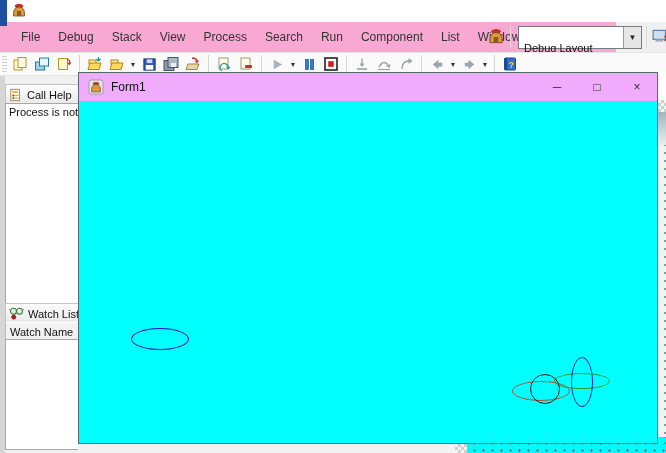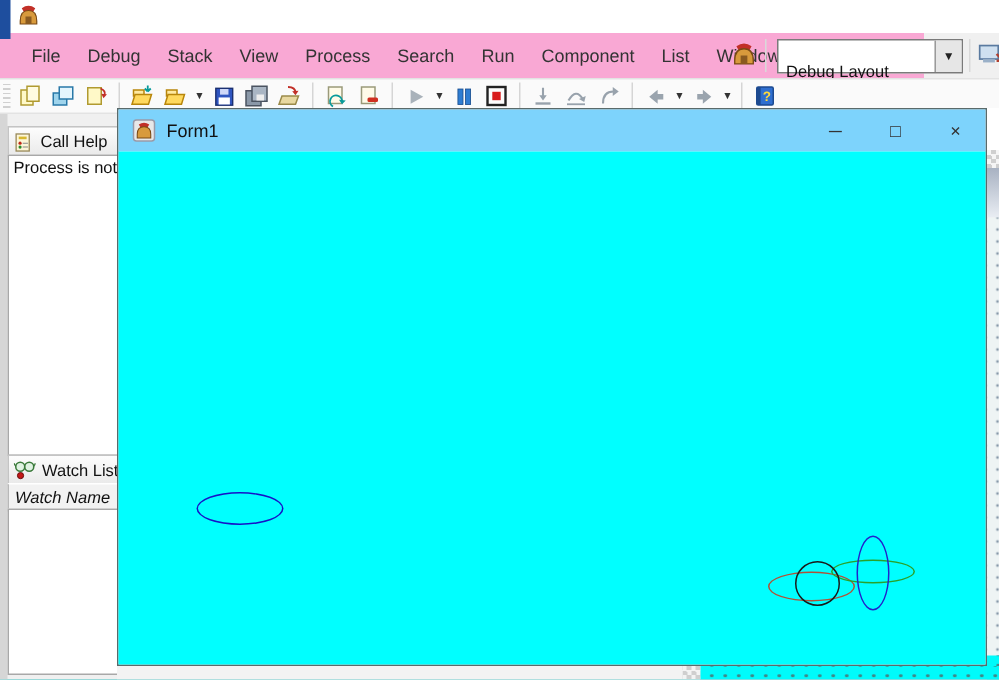--- a/index.html
+++ b/index.html
@@ -28,25 +28,25 @@
   .sep{width:1px;height:18px;background:#d5d5d5;margin:0 4px;flex:0 0 auto;}
   .grip{width:5px;height:16px;margin:0 2px;background:repeating-linear-gradient(to bottom,#d0d0d0 0 1px,transparent 1px 3px);flex:0 0 auto;}
 
   
   .left-edge{position:absolute;left:0;top:26px;width:5px;height:427px;background:#d6d6d6;z-index:0;}
   .dock-caption{position:absolute;left:5px;width:220px;height:19px;background:linear-gradient(#fdfdfd,#e9e9e9);border:1px solid #c4c4c4;display:flex;align-items:center;font-size:11px;color:#111;z-index:1;}
   .dock-caption svg{margin:0 4px 0 3px;}
   .dock-pane{position:absolute;left:5px;width:220px;background:#fff;border:1px solid #a8a8a8;font-size:11px;color:#111;z-index:1;}
   .pane-msg{padding:2px 3px;white-space:nowrap;}
   .watch-header{position:absolute;left:5px;width:220px;height:17px;background:#f2f2f2;border:1px solid #b8b8b8;border-top:1px solid #fff;display:flex;align-items:center;font-size:11px;color:#111;z-index:1;}
-  .watch-header span{padding-left:4px;border-right:1px solid #0ea5e9;width:72px;font-style:italic;}
+  .watch-header span{padding-left:4px;border-right:1px solid #0ea5e9;width:72px;}
 
   
   .form-window{position:absolute;left:78px;top:72px;width:580px;height:372px;background:#fff;border:1px solid #5a6a6a;box-sizing:border-box;z-index:5;}
-  .form-titlebar{height:28px;background:#7dd3fc;display:flex;align-items:center;}
+  .form-titlebar{height:28px;background:#f0abfc;display:flex;align-items:center;}
   .form-title-icon{margin-left:9px;width:16px;height:16px;}
   .form-title-text{margin-left:7px;font-size:12px;color:#111;}
   .form-controls{margin-left:auto;display:flex;height:100%;}
   .wbtn{width:40px;height:100%;display:flex;align-items:center;justify-content:center;font-size:12px;color:#333;}
   .form-client{position:relative;width:578px;height:342px;overflow:hidden;}
   .ellipse{position:absolute;border:1px solid;border-radius:50%;background:transparent;}
 
   
   .designer-dots{background-color:#00fbfb;background-image:radial-gradient(circle,#3f8888 1px,transparent 1.3px);background-size:9px 7px;background-position:3px 3px;}
   .right-strip{position:absolute;left:658px;top:72px;width:8px;height:381px;z-index:6;}

